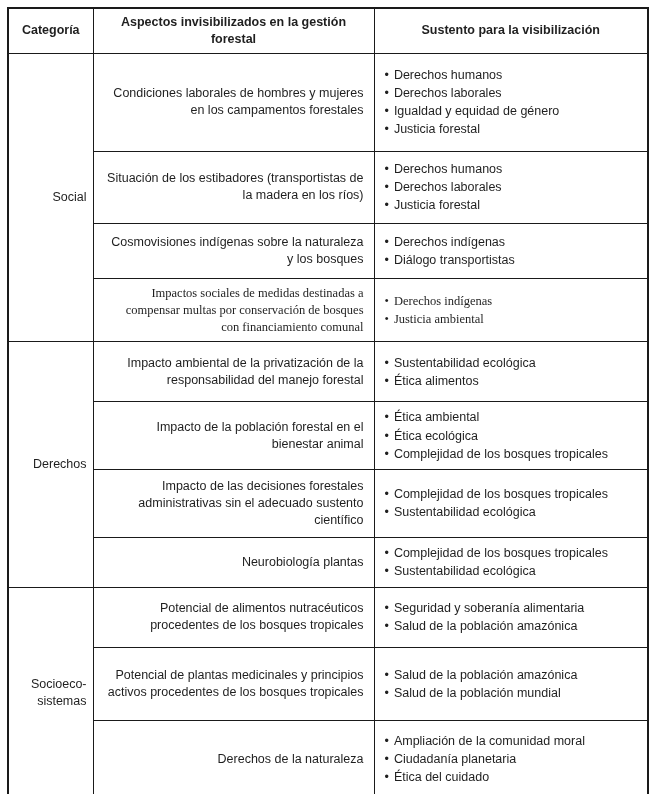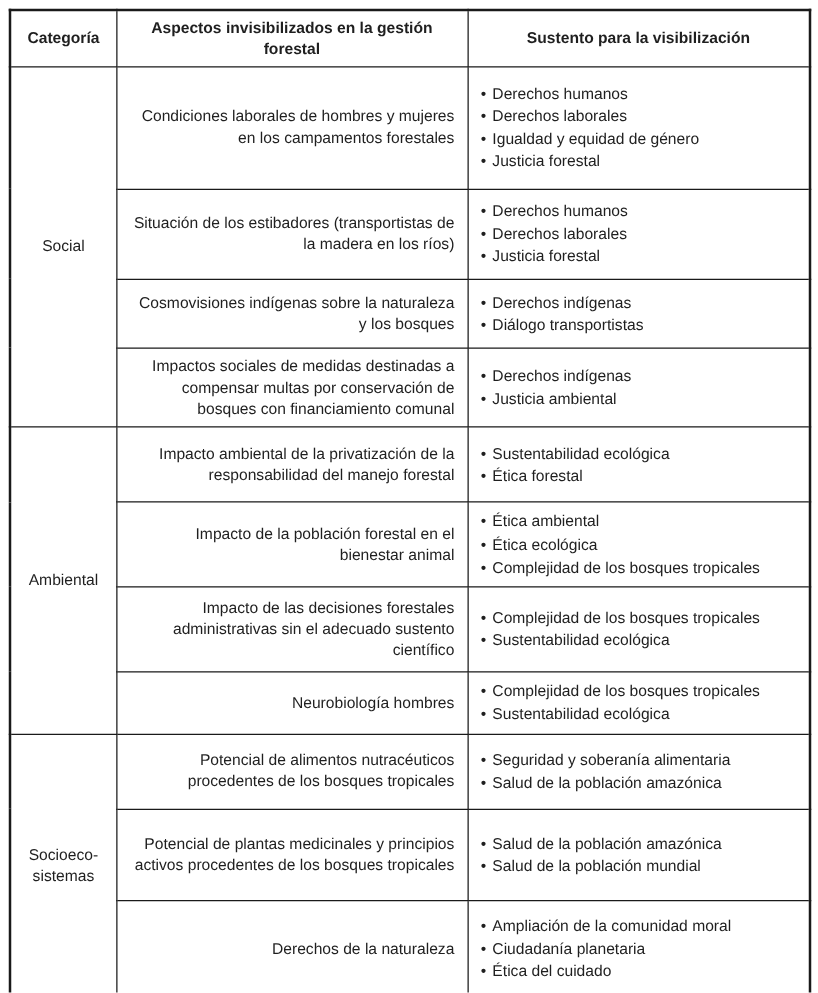--- a/index.html
+++ b/index.html
@@ -29,21 +29,21 @@
     font-size: 12.5px;
     line-height: 1.35;
   }
   thead th {
     font-weight: bold;
     text-align: center;
     padding: 5px 8px;
     height: 34px;
   }
   td.cat {
-    text-align: center;
+    text-align: right;
     padding: 4px 6px;
   }
   td.asp {
     text-align: right;
     padding: 6px 10px 6px 12px;
   }
   td.sus {
     text-align: left;
     padding: 6px 6px 6px 10px;
   }
@@ -53,21 +53,21 @@
     line-height: 1.45;
   }
   .bullet {
     margin-right: 5px;
     flex: 0 0 auto;
   }
   
   .rh-s1 { height: 98px; }
   .rh-s2 { height: 72px; }
   .rh-s3 { height: 55px; margin-top: 13px; }
-  .rh-s4 { height: 63px; }
+  .rh-s4 { height: 63px; font-family: Liberation Serif, serif; }
   .rh-a1 { height: 60px; }
   .rh-a2 { height: 65px; }
   .rh-a3 { height: 68px; }
   .rh-a4 { height: 50px; }
   .rh-e1 { height: 60px; }
   .rh-e2 { height: 73px; margin-top: 24px; }
   .rh-e3 { height: 78px; }
 </style>
 </head>
 <body>
@@ -148,30 +148,30 @@
               <span>Derechos indígenas</span>
             </div>
           <div class="bullet-line">
               <span class="bullet">•</span>
               <span>Justicia ambiental</span>
             </div>
         </td>
       </tr>
 
       <tr class="rh-a1">
-        <td class="cat" rowspan="4">Ambiental</td>
+        <td class="cat" rowspan="4">Derechos</td>
         <td class="asp">Impacto ambiental de la privatización de la responsabilidad del manejo forestal</td>
         <td class="sus">
           <div class="bullet-line">
               <span class="bullet">•</span>
               <span>Sustentabilidad ecológica</span>
             </div>
           <div class="bullet-line">
               <span class="bullet">•</span>
-              <span>Ética forestal</span>
+              <span>Ética alimentos</span>
             </div>
         </td>
       </tr>
       <tr class="rh-a2">
         <td class="asp">Impacto de la población forestal en el bienestar animal</td>
         <td class="sus">
           <div class="bullet-line">
               <span class="bullet">•</span>
               <span>Ética ambiental</span>
             </div>
@@ -192,21 +192,21 @@
               <span class="bullet">•</span>
               <span>Complejidad de los bosques tropicales</span>
             </div>
           <div class="bullet-line">
               <span class="bullet">•</span>
               <span>Sustentabilidad ecológica</span>
             </div>
         </td>
       </tr>
       <tr class="rh-a4">
-        <td class="asp">Neurobiología hombres</td>
+        <td class="asp">Neurobiología plantas</td>
         <td class="sus">
           <div class="bullet-line">
               <span class="bullet">•</span>
               <span>Complejidad de los bosques tropicales</span>
             </div>
           <div class="bullet-line">
               <span class="bullet">•</span>
               <span>Sustentabilidad ecológica</span>
             </div>
         </td>

